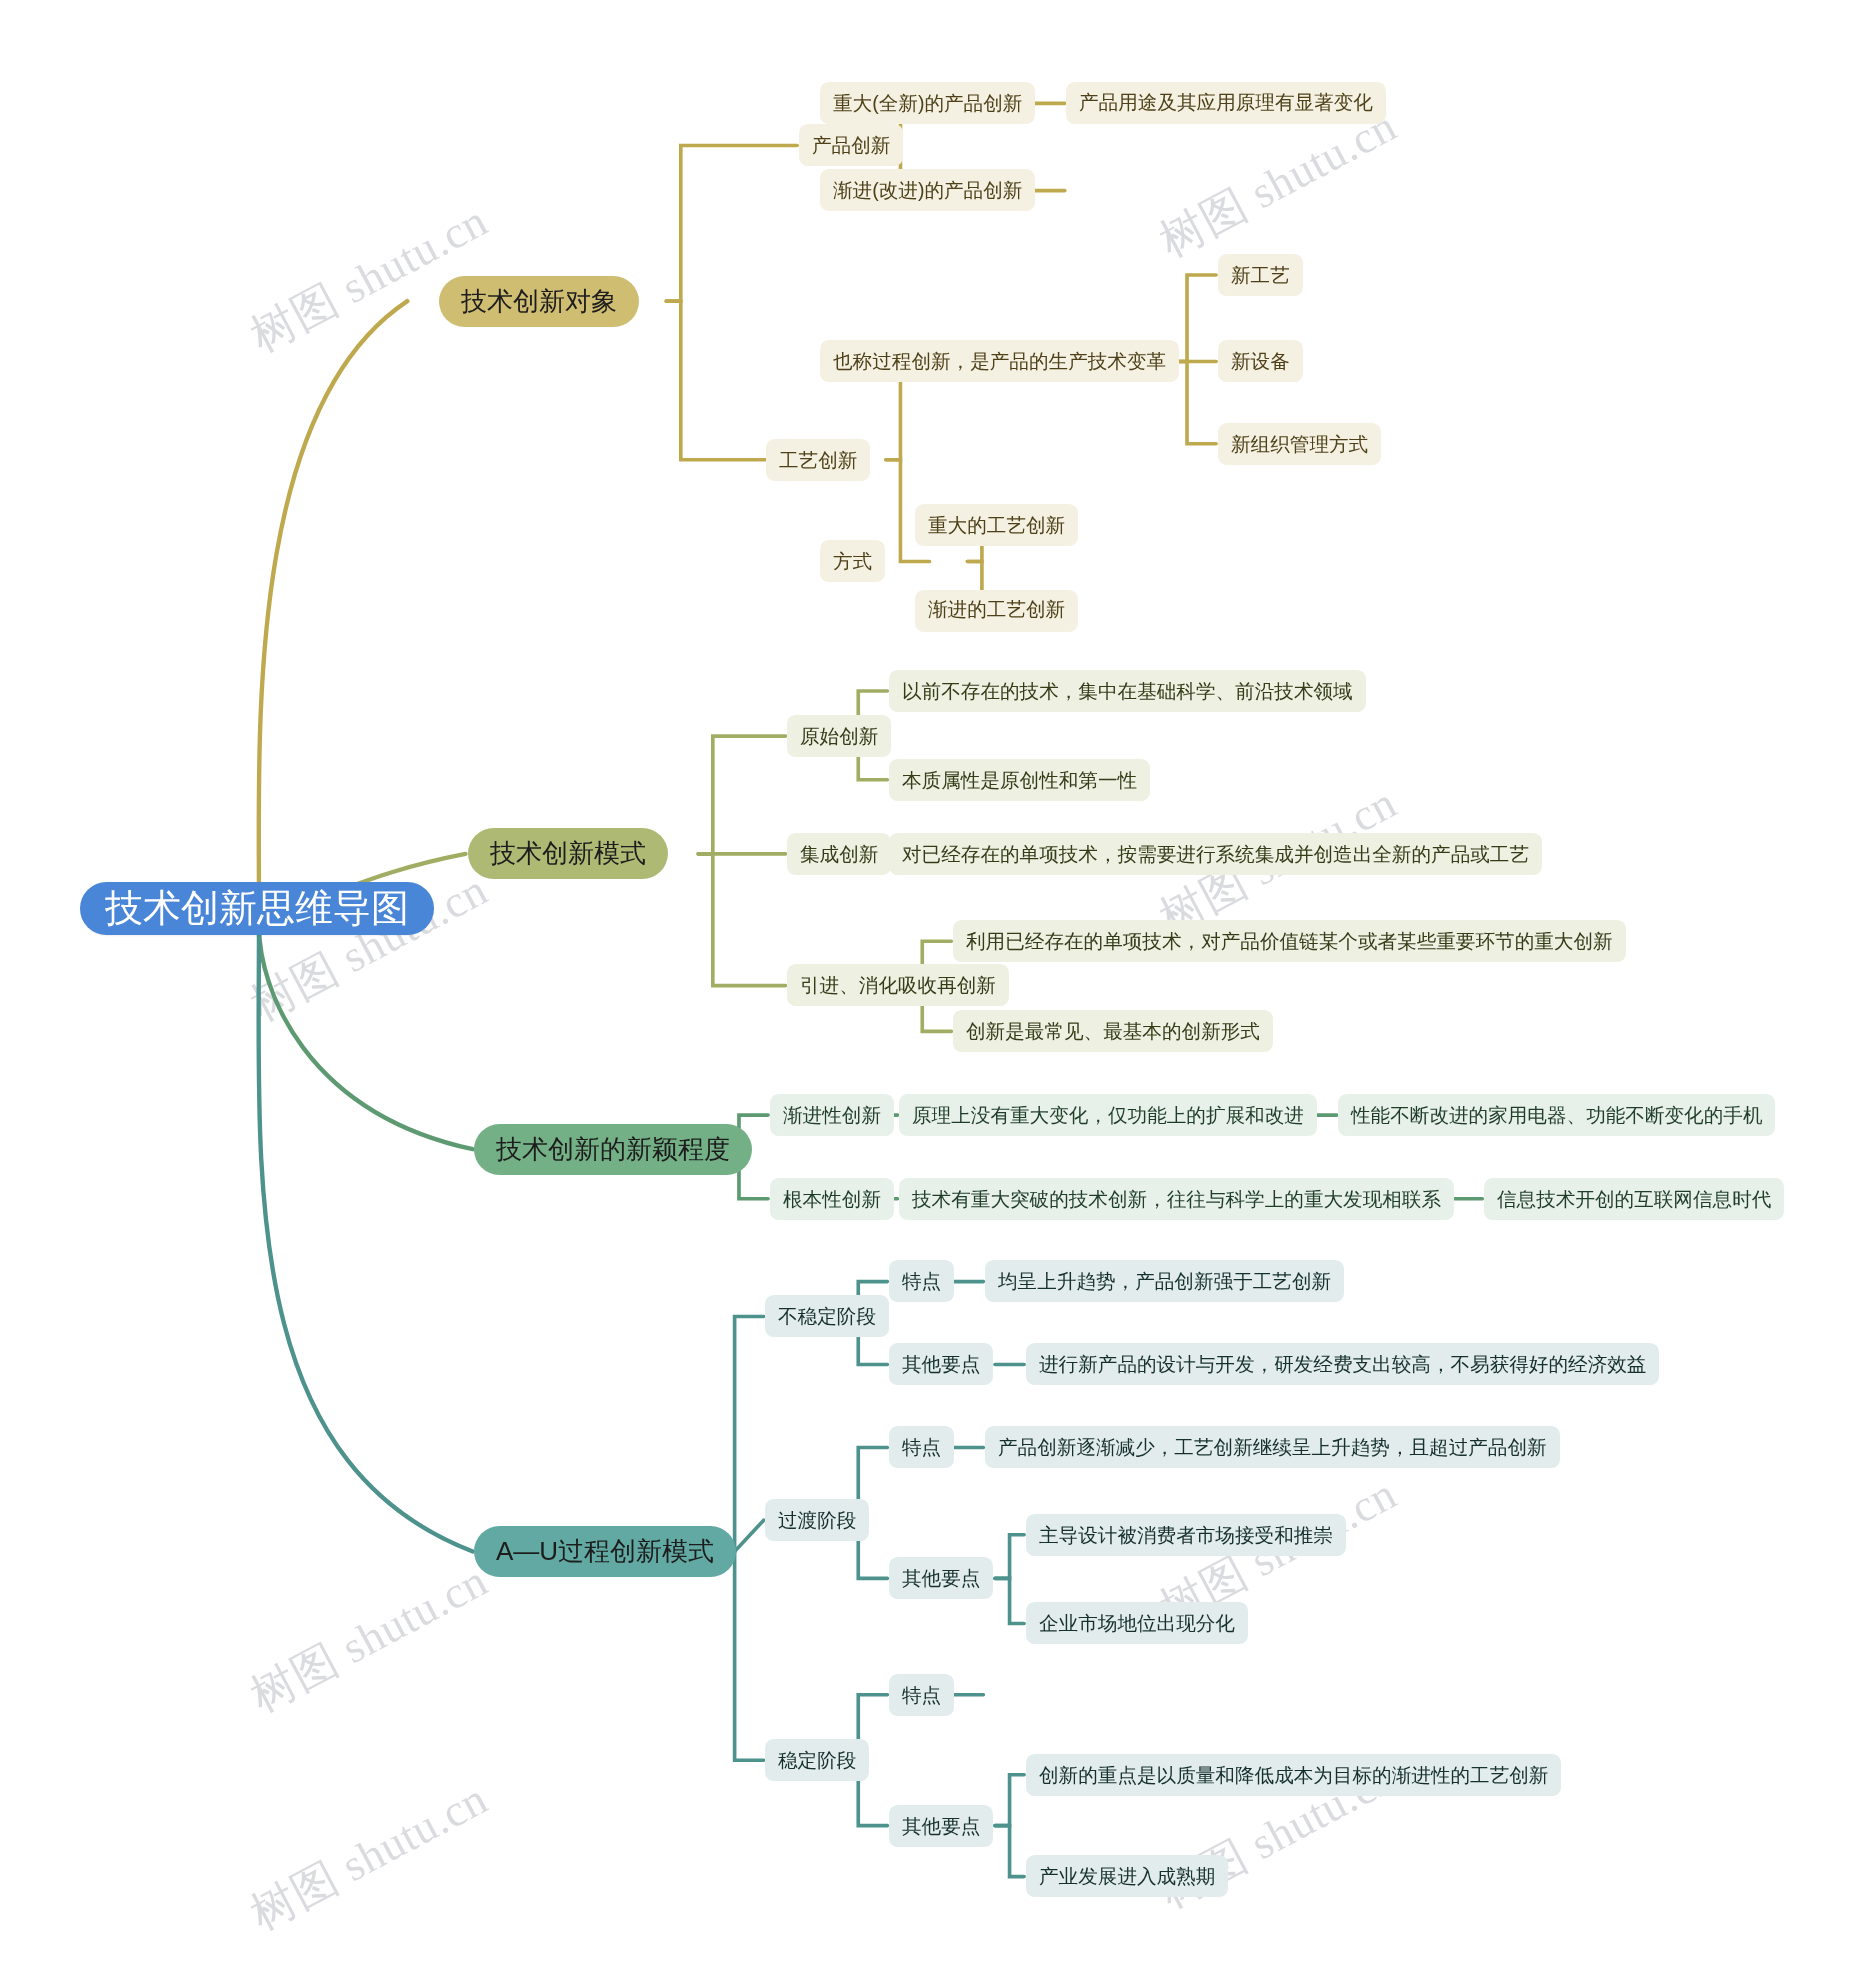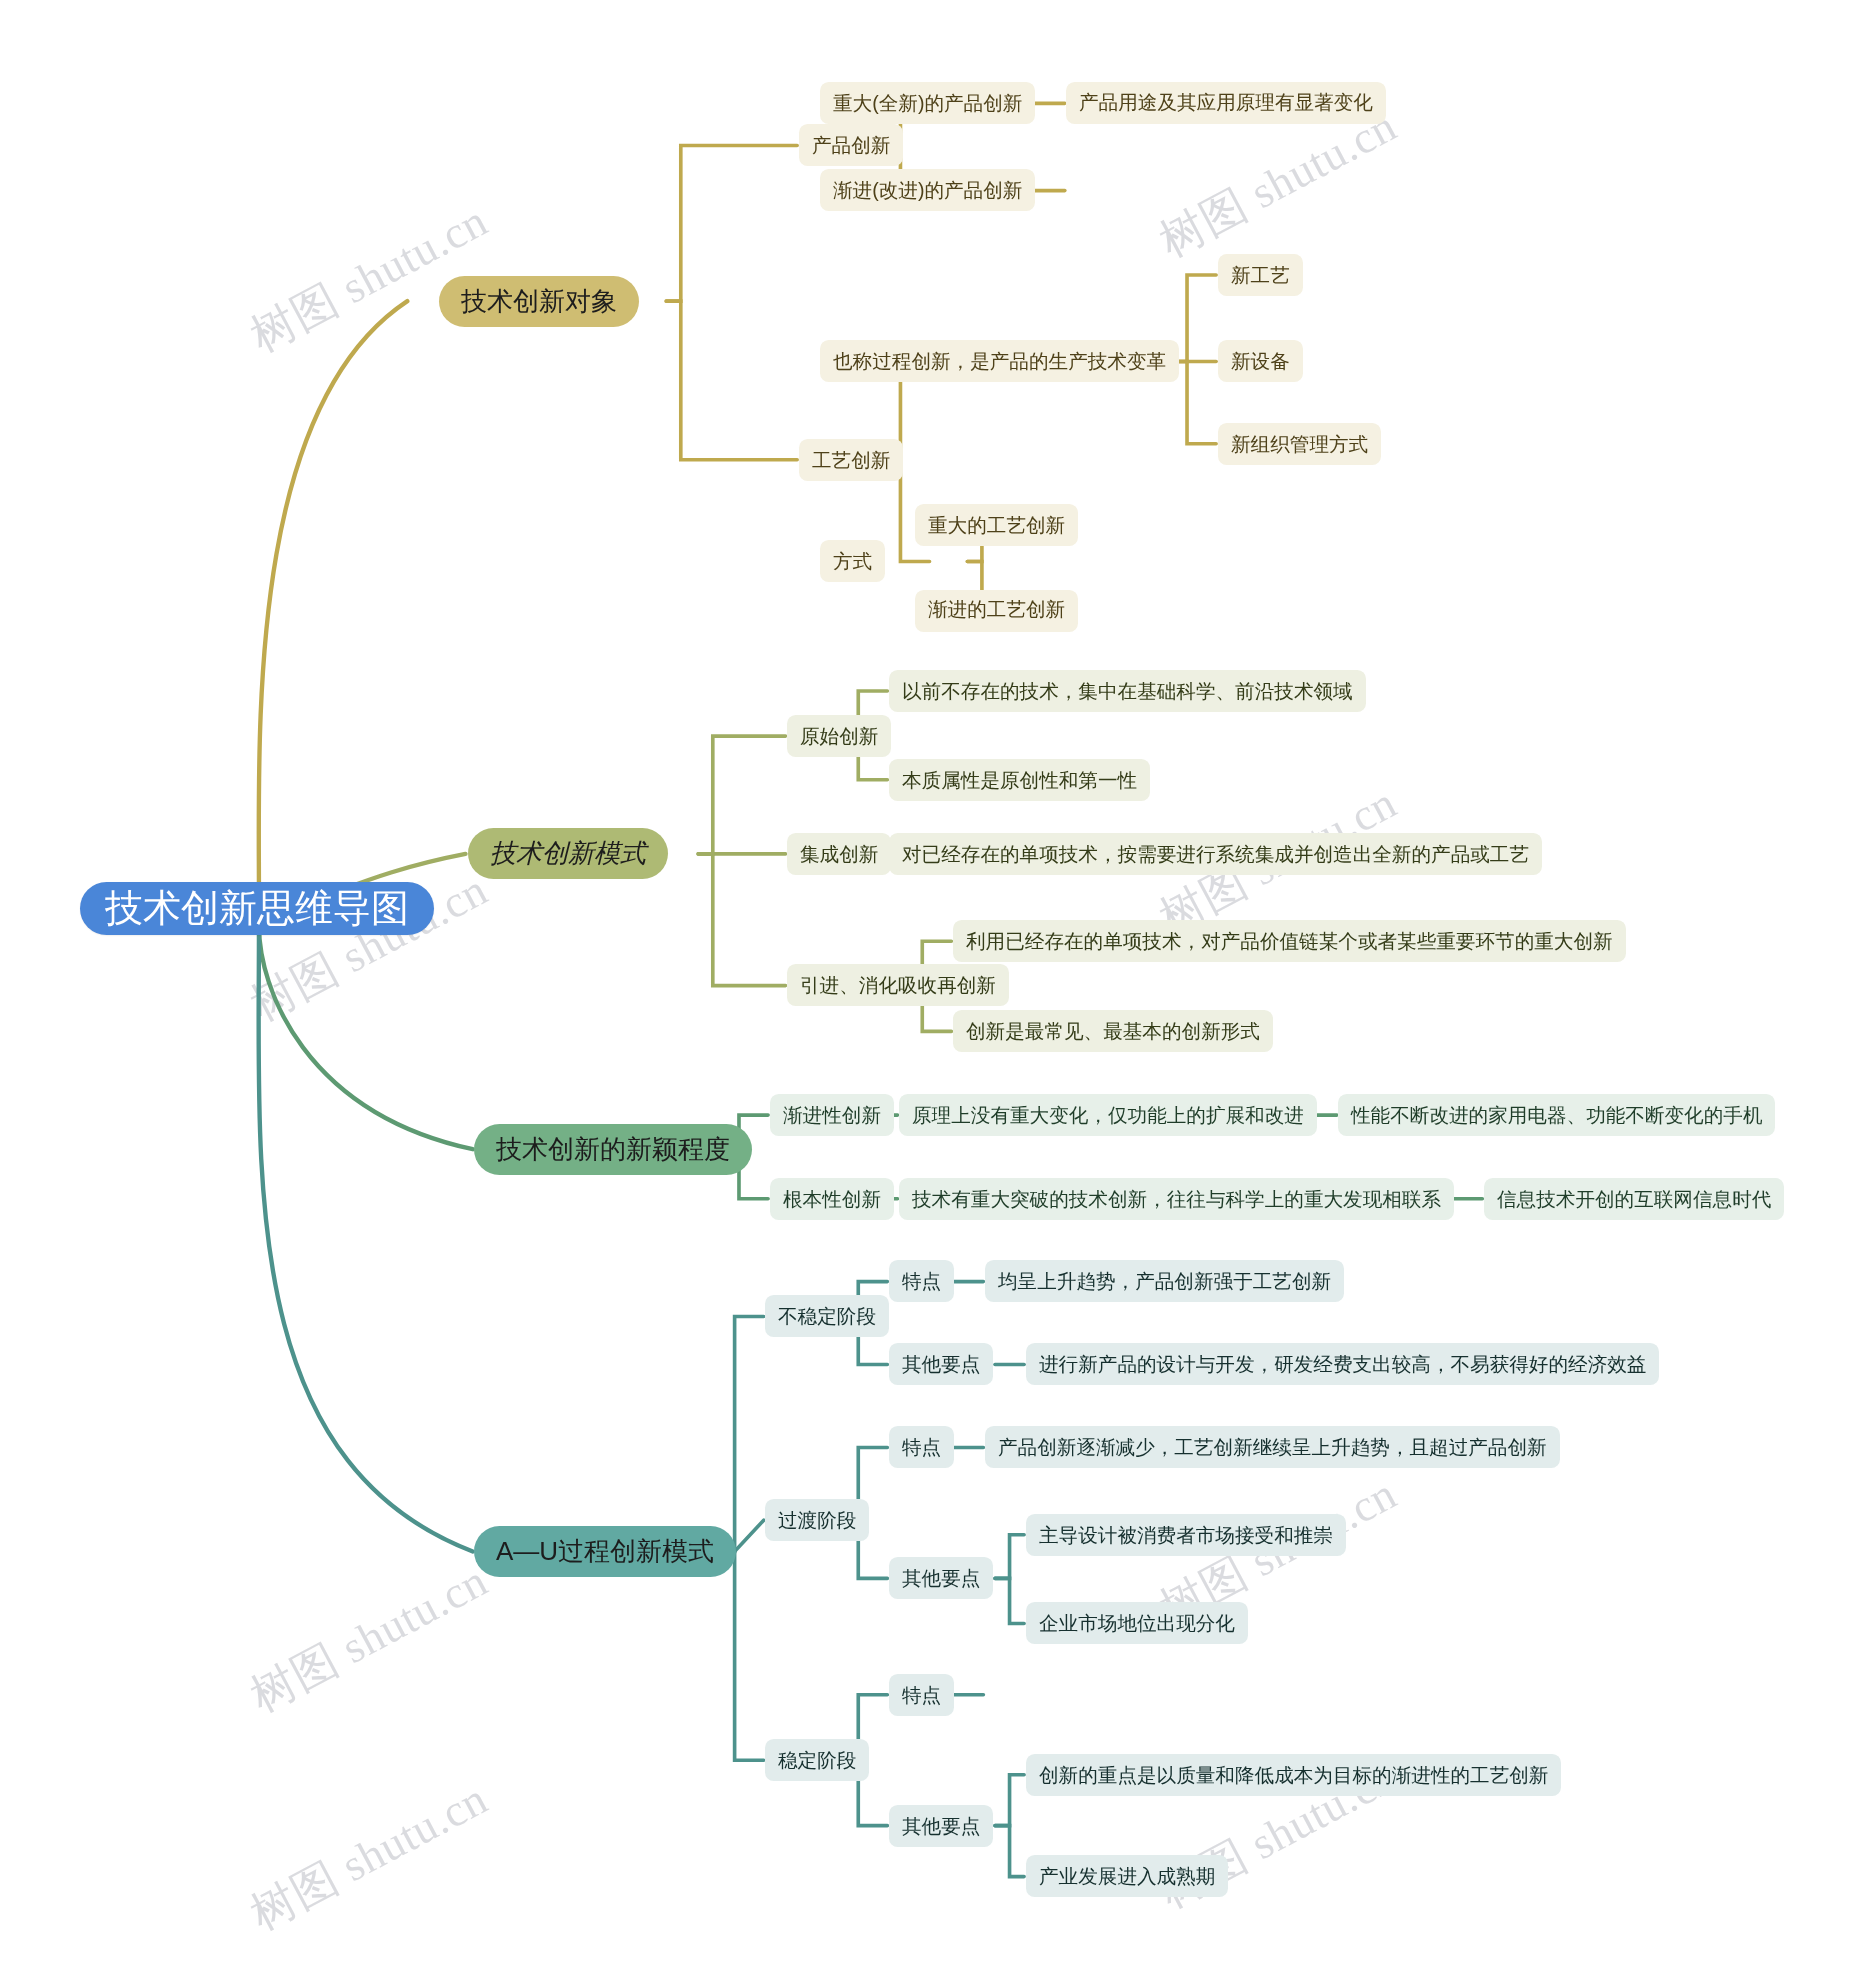--- a/index.html
+++ b/index.html
@@ -165,37 +165,37 @@
       <path d="M1368,2510 L1388,2510 L1388,2440 L1408,2440" stroke="#4d928c" stroke-width="5"></path>
       <path d="M1368,2510 L1388,2510 L1388,2580 L1408,2580" stroke="#4d928c" stroke-width="5"></path>
     </g>
   </svg>
 
   <div class="node root" style="left:80px; top:882px;">技术创新思维导图</div>
 
   <div class="node branch b-gold" style="left:439px; top:276px;">技术创新对象</div>
 
   <div class="node leaf l-gold" style="left:799px; top:124px;">产品创新</div>
-  <div class="node leaf l-gold" style="left:799px; top:439px;text-align:center;">工艺创新</div>
+  <div class="node leaf l-gold" style="left:766px; top:439px;text-align:center;">工艺创新</div>
 
   <div class="node leaf l-gold" style="left:820px; top:82px;">重大(全新)的产品创新</div>
   <div class="node leaf l-gold" style="left:1066px; top:82px;font-family:Liberation Serif, serif;">产品用途及其应用原理有显著变化</div>
 
   <div class="node leaf l-gold" style="left:820px; top:169px;">渐进(改进)的产品创新</div>
 
   <div class="node leaf l-gold" style="left:820px; top:340px;">也称过程创新，是产品的生产技术变革</div>
   <div class="node leaf l-gold" style="left:1218px; top:254px;">新工艺</div>
   <div class="node leaf l-gold" style="left:1218px; top:340px;">新设备</div>
   <div class="node leaf l-gold" style="left:1218px; top:423px;">新组织管理方式</div>
 
   <div class="node leaf l-gold" style="left:820px; top:540px;">方式</div>
   <div class="node leaf l-gold" style="left:915px; top:504px;">重大的工艺创新</div>
   <div class="node leaf l-gold" style="left:915px; top:590px;font-family:Liberation Mono, monospace;">渐进的工艺创新</div>
 
-  <div class="node branch b-olive" style="left:468px; top:828px;font-style:italic;">技术创新模式</div>
+  <div class="node branch b-olive" style="left:468px; top:828px;">技术创新模式</div>
 
   <div class="node leaf l-olive" style="left:787px; top:715px;">原始创新</div>
   <div class="node leaf l-olive" style="left:889px; top:670px;">以前不存在的技术，集中在基础科学、前沿技术领域</div>
   <div class="node leaf l-olive" style="left:889px; top:759px;">本质属性是原创性和第一性</div>
 
   <div class="node leaf l-olive" style="left:787px; top:833px;">集成创新</div>
   <div class="node leaf l-olive" style="left:889px; top:833px;">对已经存在的单项技术，按需要进行系统集成并创造出全新的产品或工艺</div>
 
   <div class="node leaf l-olive" style="left:787px; top:964px;">引进、消化吸收再创新</div>
   <div class="node leaf l-olive" style="left:953px; top:920px;">利用已经存在的单项技术，对产品价值链某个或者某些重要环节的重大创新</div>

